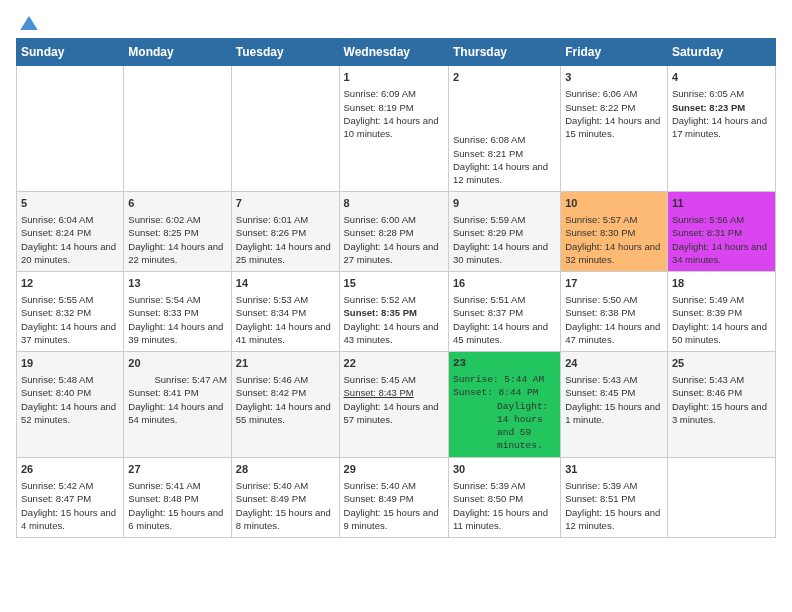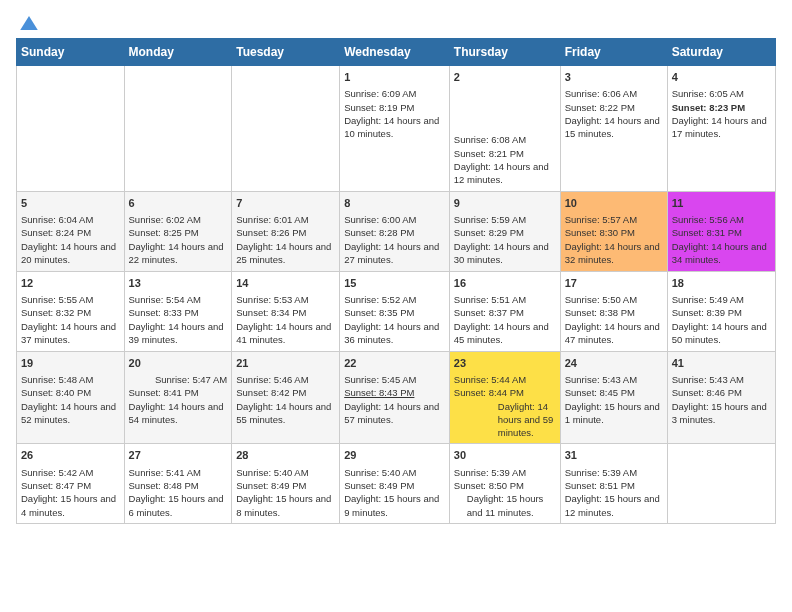--- a/index.html
+++ b/index.html
@@ -213,22 +213,22 @@
         </td>
         <td>
           <span class="day-num">14</span>
           <span style="display: block;">Sunrise: 5:53 AM</span>
           <span style="display: block;">Sunset: 8:34 PM</span>
           <span style="display: block;">Daylight: 14 hours and 41 minutes.</span>
         </td>
         <td>
           <span class="day-num">15</span>
           <span style="display: block;">Sunrise: 5:52 AM</span>
-          <span style="display: block;">Sunset: 8:35 PM</span>
-          <span style="display: block;">Daylight: 14 hours and 36 minutes.</span>
+          <span style="display: block; font-weight: bold;">Sunset: 8:35 PM</span>
+          <span style="display: block;">Daylight: 14 hours and 43 minutes.</span>
         </td>
         <td>
           <span class="day-num">16</span>
           <span style="display: block;">Sunrise: 5:51 AM</span>
           <span style="display: block;">Sunset: 8:37 PM</span>
           <span style="display: block;">Daylight: 14 hours and 45 minutes.</span>
         </td>
         <td>
           <span class="day-num">17</span>
           <span style="display: block;">Sunrise: 5:50 AM</span>
@@ -260,34 +260,34 @@
           <span style="display: block;">Sunrise: 5:46 AM</span>
           <span style="display: block;">Sunset: 8:42 PM</span>
           <span style="display: block;">Daylight: 14 hours and 55 minutes.</span>
         </td>
         <td style="background-color: rgb(245, 245, 245);">
           <span class="day-num">22</span>
           <span style="display: block;">Sunrise: 5:45 AM</span>
           <span style="display: block; text-decoration: underline;">Sunset: 8:43 PM</span>
           <span style="display: block;">Daylight: 14 hours and 57 minutes.</span>
         </td>
-        <td style="background-color: #fde047;">
+        <td style="background-color: #22c55e; font-family: Liberation Mono, monospace;">
           <span class="day-num">23</span>
           <span style="display: block;">Sunrise: 5:44 AM</span>
           <span style="display: block;">Sunset: 8:44 PM</span>
           <span style="display: block; margin-left: 44px;">Daylight: 14 hours and 59 minutes.</span>
         </td>
         <td style="background-color: rgb(245, 245, 245);">
           <span class="day-num">24</span>
           <span style="display: block;">Sunrise: 5:43 AM</span>
           <span style="display: block;">Sunset: 8:45 PM</span>
           <span style="display: block;">Daylight: 15 hours and 1 minute.</span>
         </td>
         <td style="background-color: rgb(245, 245, 245);">
-          <span class="day-num">41</span>
+          <span class="day-num">25</span>
           <span style="display: block;">Sunrise: 5:43 AM</span>
           <span style="display: block;">Sunset: 8:46 PM</span>
           <span style="display: block;">Daylight: 15 hours and 3 minutes.</span>
         </td>
       </tr>
       <tr>
         <td>
           <span class="day-num">26</span>
           <span style="display: block;">Sunrise: 5:42 AM</span>
           <span style="display: block;">Sunset: 8:47 PM</span>
@@ -308,21 +308,21 @@
         <td>
           <span class="day-num">29</span>
           <span style="display: block;">Sunrise: 5:40 AM</span>
           <span style="display: block;">Sunset: 8:49 PM</span>
           <span style="display: block;">Daylight: 15 hours and 9 minutes.</span>
         </td>
         <td>
           <span class="day-num">30</span>
           <span style="display: block;">Sunrise: 5:39 AM</span>
           <span style="display: block;">Sunset: 8:50 PM</span>
-          <span style="display: block; margin-left: 13px;">Daylight: 15 hours and 11 minutes.</span>
+          <span style="display: block;">Daylight: 15 hours and 11 minutes.</span>
         </td>
         <td>
           <span class="day-num">31</span>
           <span style="display: block;">Sunrise: 5:39 AM</span>
           <span style="display: block;">Sunset: 8:51 PM</span>
           <span style="display: block;">Daylight: 15 hours and 12 minutes.</span>
         </td>
         <td class="empty"></td>
       </tr>
     </tbody>

